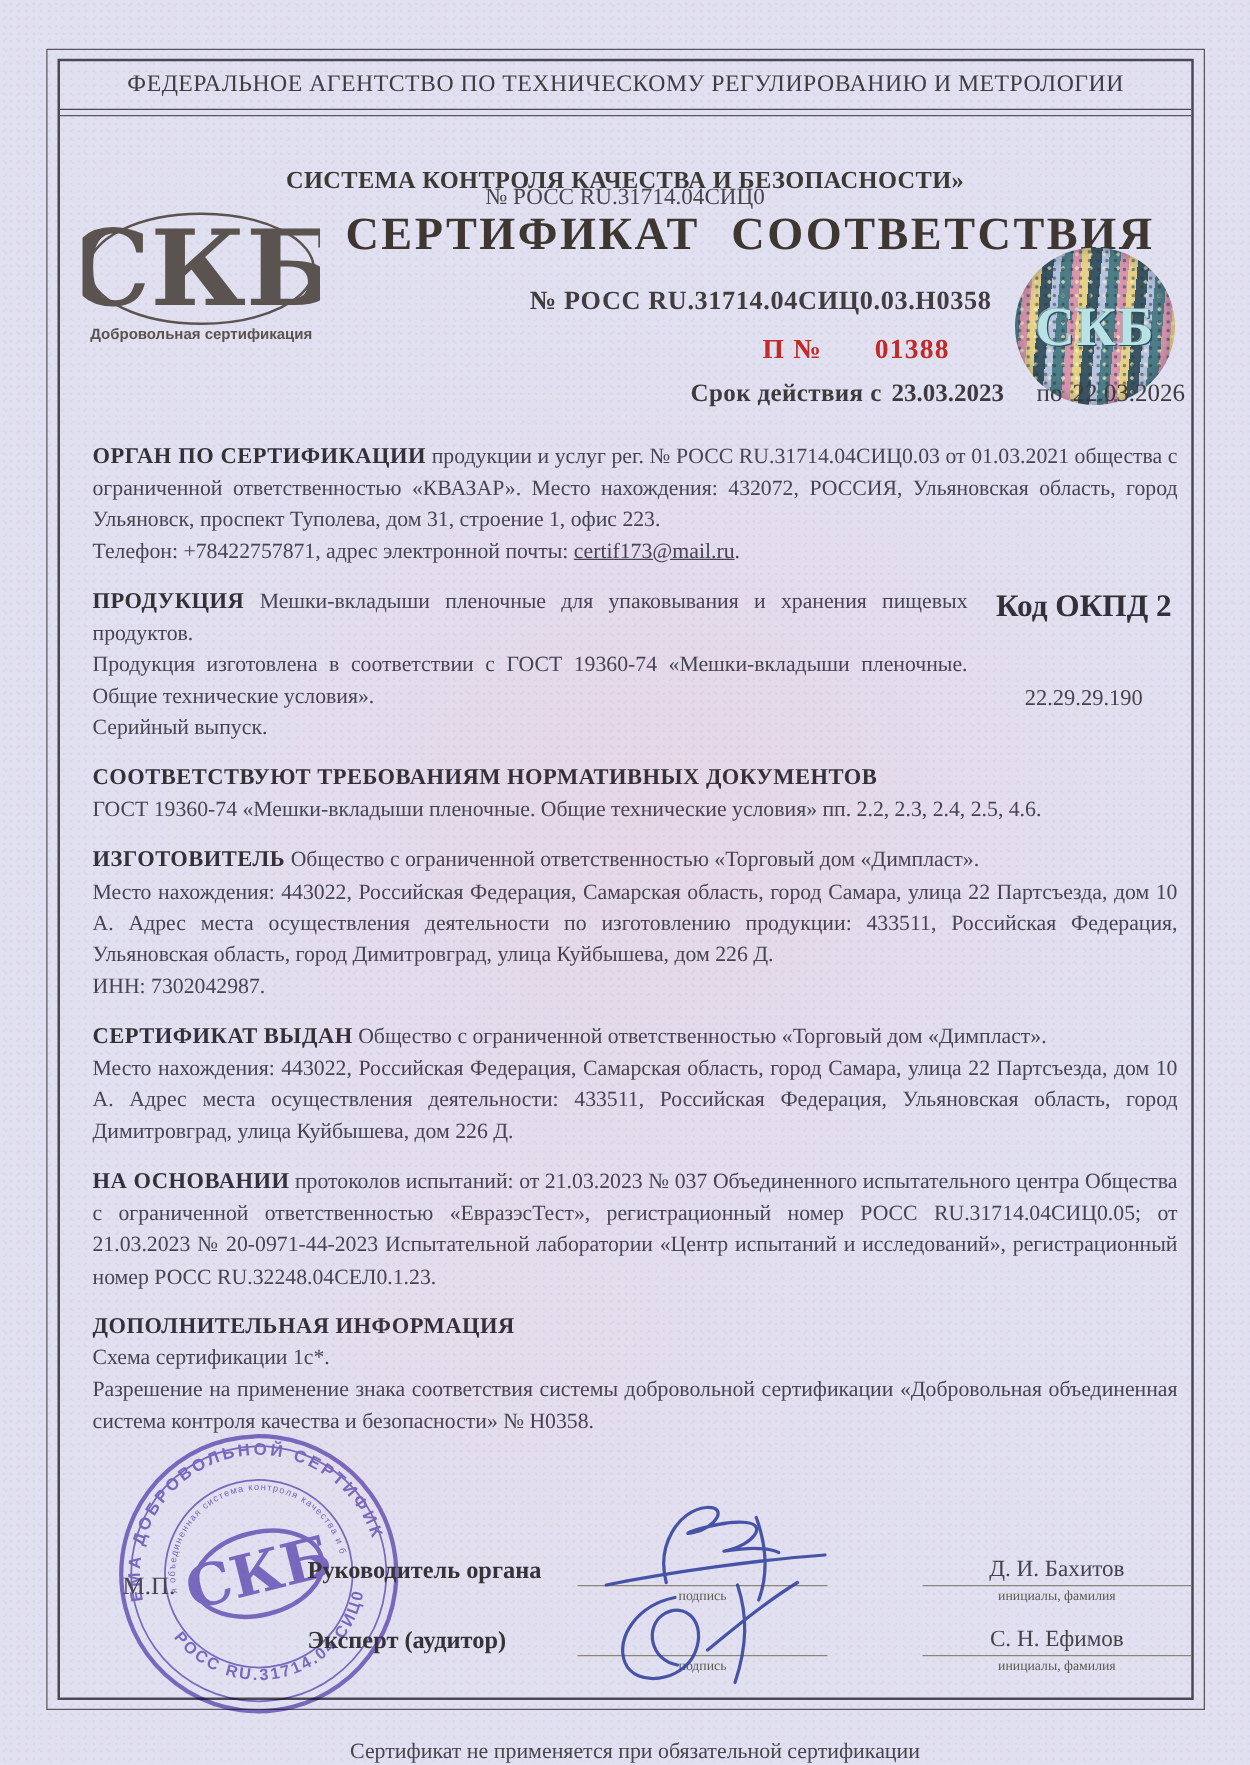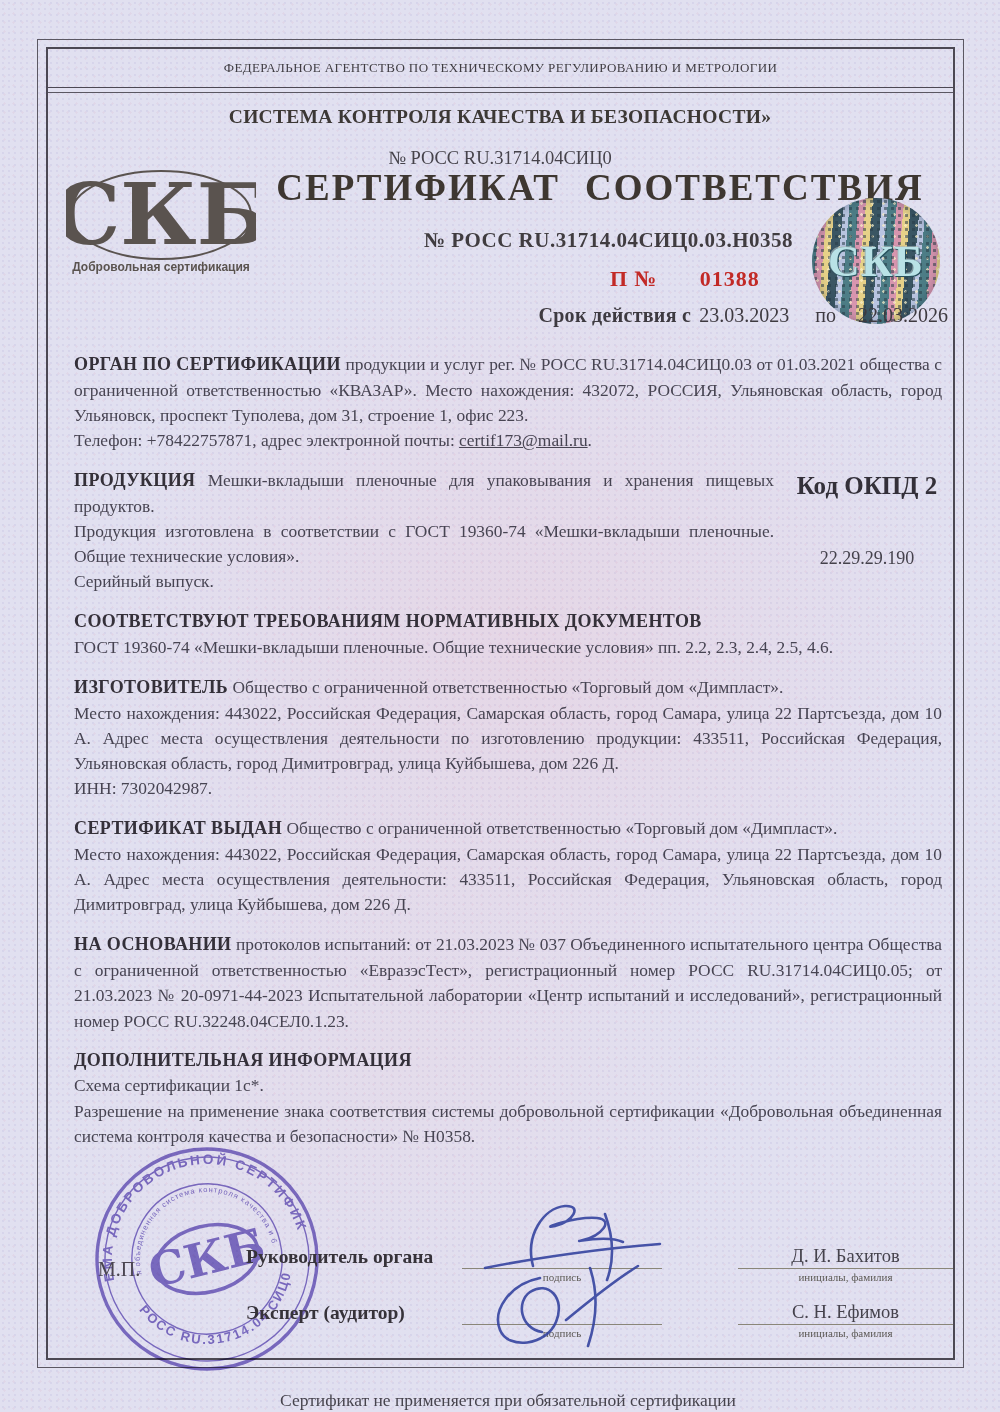--- a/index.html
+++ b/index.html
@@ -14,27 +14,27 @@
       linear-gradient(#e1e0f0,#e1e0f0);
     background-size:6px 6px, 9px 9px, 100% 100%, 100% 100%, 100% 100%;
   }
   .outer-frame{position:absolute;left:37px;top:39px;right:36px;bottom:44px;border:1.5px solid #5b5762;pointer-events:none;}
   .inner-frame{position:absolute;left:46px;top:47px;right:45px;bottom:52px;border:2.5px solid #4c4853;pointer-events:none;}
 
   .agency-band{
     position:absolute;left:48px;right:47px;top:49px;height:38px;
     border-bottom:1.5px solid #4c4853;
     display:flex;align-items:center;justify-content:center;
-    font-size:13px;letter-spacing:.4px;color:#3f3c42;text-align:right;
+    font-size:19px;letter-spacing:.4px;color:#3f3c42;text-align:right;
   }
   .agency-band::after{content:"";position:absolute;left:0;right:0;bottom:-6px;height:1px;background:#5b5762;}
 
   .sys1,.sys2{position:absolute;left:60px;right:60px;text-align:center;font-weight:bold;font-size:19.5px;color:#3c3835;letter-spacing:.3px;}
   .sys1{top:96px;}
-  .sys2{top:106px;}
+  .sys2{top:134px;}
   .sysnum{position:absolute;left:60px;right:60px;top:148px;text-align:center;font-size:18.5px;color:#46434b;}
 
   .logo{position:absolute;left:66px;top:168px;width:190px;height:110px;}
   .logo svg{display:block;}
 
   .doc-title{
     position:absolute;left:255px;right:55px;top:166px;text-align:center;
     font-size:37px;font-weight:bold;color:#3e3731;letter-spacing:2px;word-spacing:14px;
   }
   .cert-number{position:absolute;left:272px;right:55px;top:228px;text-align:center;font-size:21px;color:#403c40;letter-spacing:.5px;font-weight:bold;}
@@ -53,23 +53,23 @@
   }
   .hologram .holo-letters{
     font-size:44px;font-weight:bold;color:#b9e2e6;letter-spacing:1px;
     text-shadow:0 0 2px #27505c, 1px 1px 0 #27505c, -1px -1px 0 rgba(255,255,255,.5);
     font-family:"Liberation Serif",serif;
   }
 
   .validity{position:absolute;right:52px;top:304px;font-size:20px;color:#3e3a40;}
   .validity b{letter-spacing:.3px;}
   .validity span{display:inline-block;}
-  .validity .d1{margin-left:8px;}
+  .validity .d1{margin-left:8px;font-weight:bold;}
   .validity .po{margin-left:26px;}
-  .validity .d2{margin-left:22px;}
+  .validity .d2{margin-left:8px;}
 
   .body{position:absolute;left:74px;right:58px;top:352px;font-size:17.4px;line-height:1.44;text-align:justify;color:#474452;}
   .body p{margin:0;}
   .h{font-weight:bold;color:#343039;font-size:18px;letter-spacing:.4px;}
   .u{text-decoration:underline;}
   .sect{margin-top:15px;}
   .okpd{float:right;width:150px;margin-left:18px;text-align:center;color:#343039;}
   .okpd .okpd-label{font-weight:bold;font-size:25px;}
   .okpd .okpd-code{margin-top:42px;font-weight:normal;font-size:18px;color:#45424c;}
   .addl-title{font-weight:bold;color:#343039;font-size:18px;letter-spacing:.4px;margin-top:14px;}

